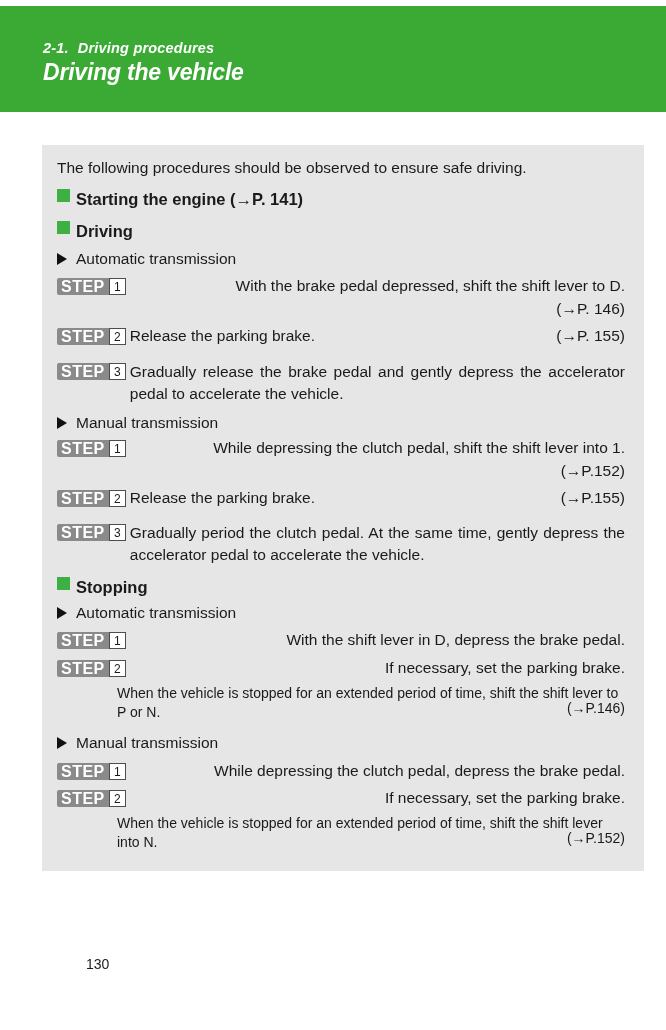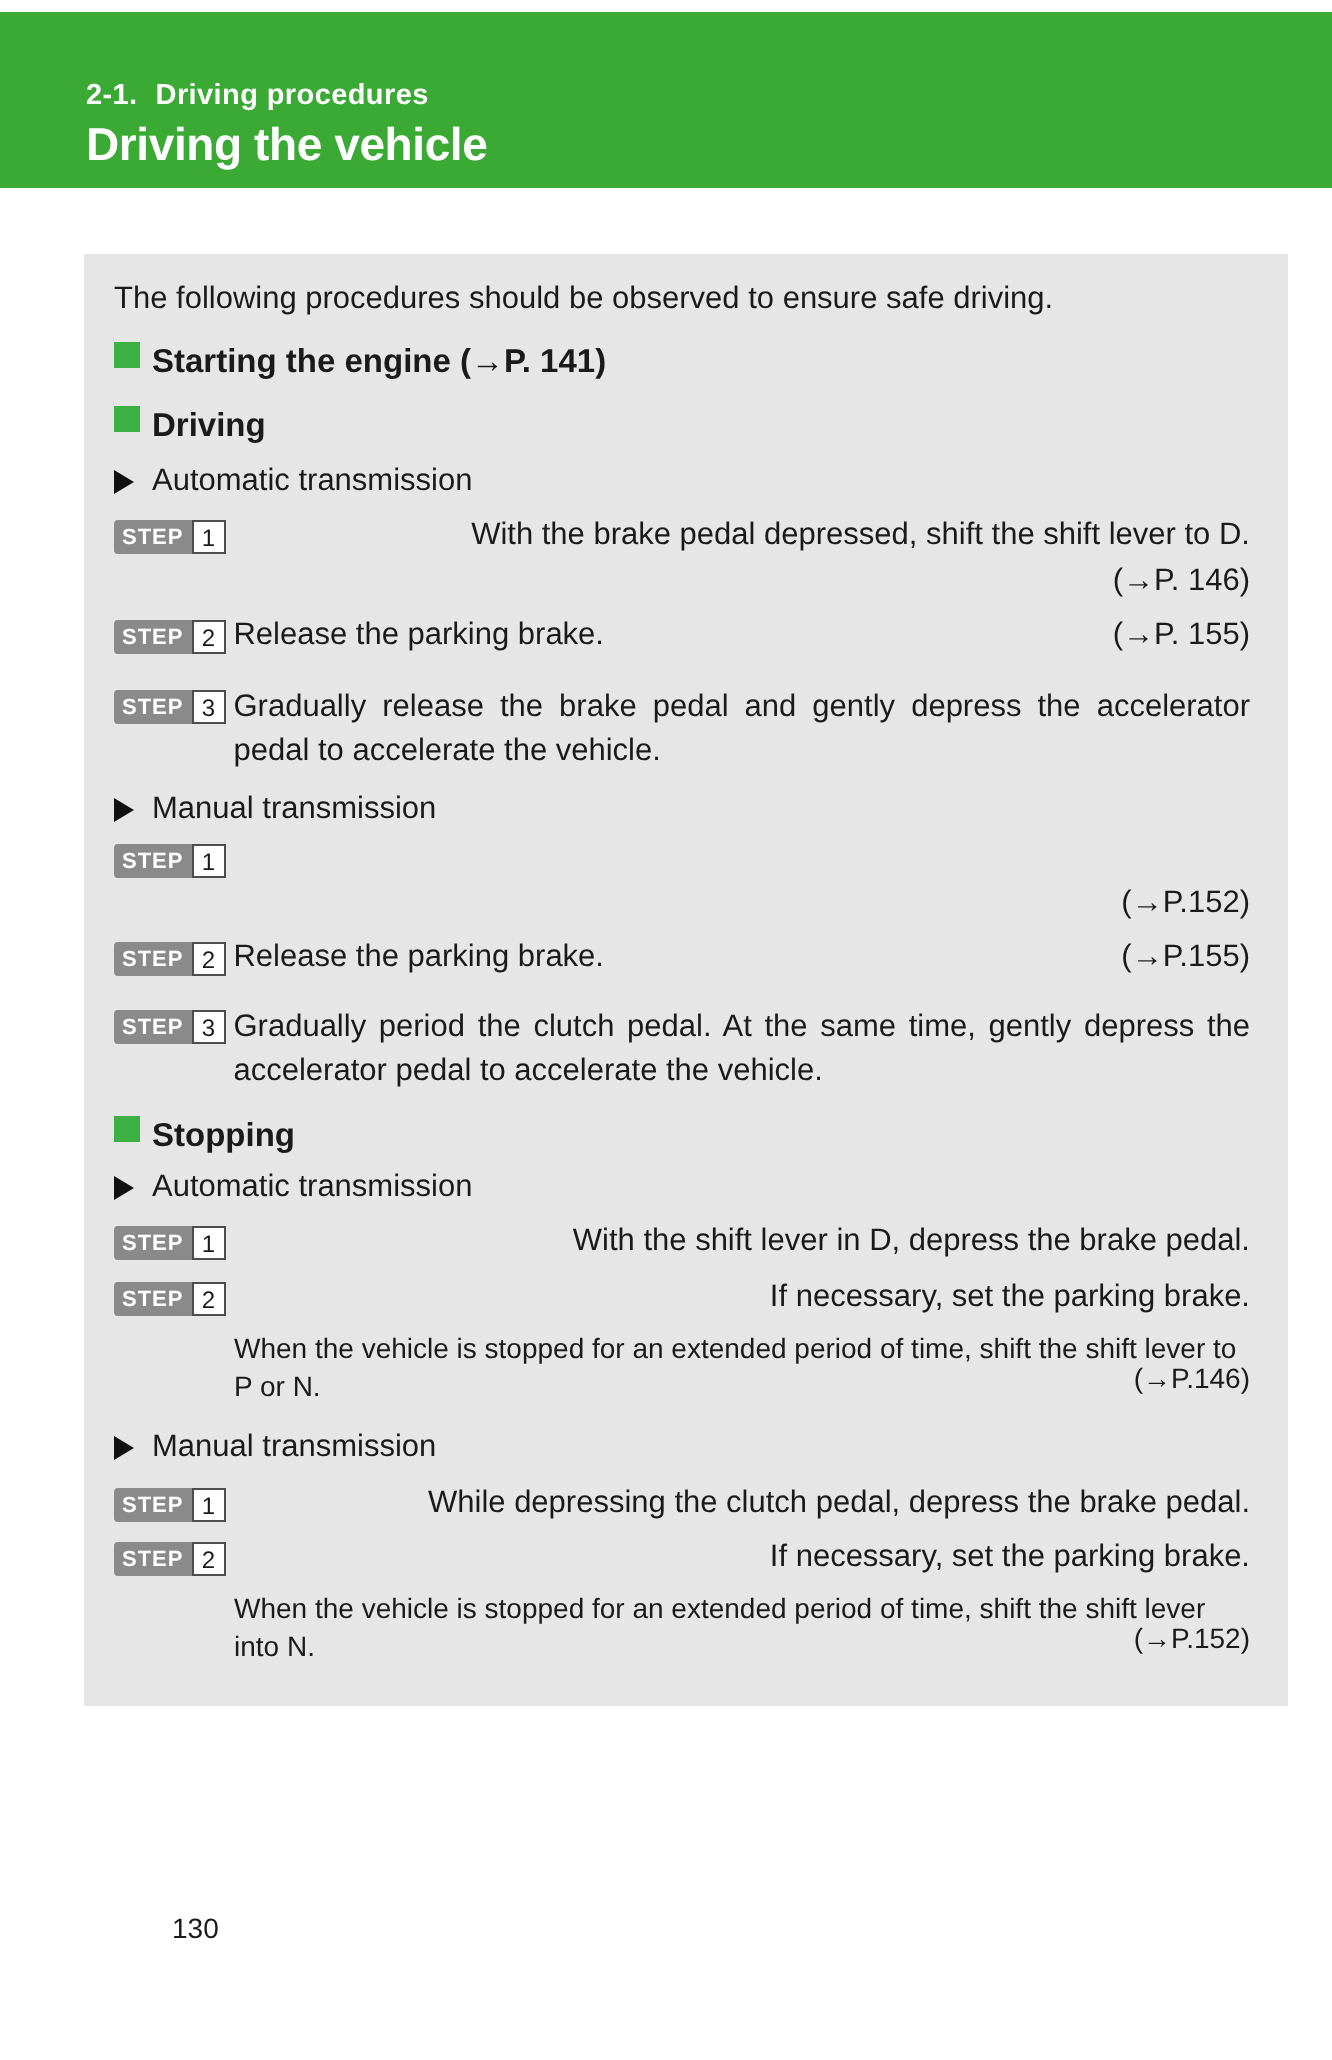--- a/index.html
+++ b/index.html
@@ -14,24 +14,25 @@
   body {
     width: 666px; height: 1030px;
     font-family: "Liberation Sans", "DejaVu Sans", sans-serif;
     color: var(--text-color);
     position: relative;
     overflow: hidden;
   }
   
   .band {
     margin-top: 6px;
-    height: 88px;
+    height: 106px;
     background: var(--header-green);
     padding: 33px 0 0 43px;
     color: #ffffff;
+    font-style: italic;
   }
   .band-section { font-size: 14.5px; font-weight: bold; line-height: 18px; letter-spacing: 0.2px; }
   .band-num { margin-right: 9px; }
   .band-title { font-size: 23px; font-weight: bold; line-height: 27px; margin-top: 2px; letter-spacing: -0.2px; }
   
   .panel {
     margin: 33px 0 0 42px;
     width: 602px;
     min-height: 726px;
     background: var(--panel-gray);
@@ -58,21 +59,21 @@
   .sub-text { font-size: 15.5px; }
   
   .srow { display: flex; align-items: flex-start; }
   .badge {
     display: inline-flex; align-items: stretch;
     height: 17px; margin-top: 2px; margin-right: 4px;
     flex: 0 0 auto;
   }
   .bw {
     background: var(--badge-gray); color: #ffffff;
-    font-size: 11px; font-weight: bold; letter-spacing: 0.5px;
+    font-size: 16px; font-weight: bold; letter-spacing: 0.5px;
     padding: 0 4px; display: flex; align-items: center;
     border-radius: 2px 0 0 2px;
   }
   .bn {
     background: #ffffff; color: var(--text-color);
     border: 1.5px solid #4d4d4d;
     width: 17px; display: flex; align-items: center; justify-content: center;
     font-size: 12px;
   }
   .stext { font-size: 15.5px; line-height: 20px; flex: 1; text-align: right; }
@@ -153,20 +154,21 @@
     <div class="sub mb6">
       <span class="tri"></span>
       <span class="sub-text">Manual transmission</span>
     </div>
 
     <div class="srow mb3">
       <span class="badge">
         <span class="bw">STEP</span>
         <span class="bn">1</span>
       </span>
+      <span class="stext">While depressing the clutch pedal, shift the shift lever into 1.</span>
     </div>
     <div class="refline mb8">(→P.152)</div>
 
     <div class="srow mb14">
       <span class="badge">
         <span class="bw">STEP</span>
         <span class="bn">2</span>
       </span>
       <span class="stext inref">
         <span>Release the parking brake.</span>

